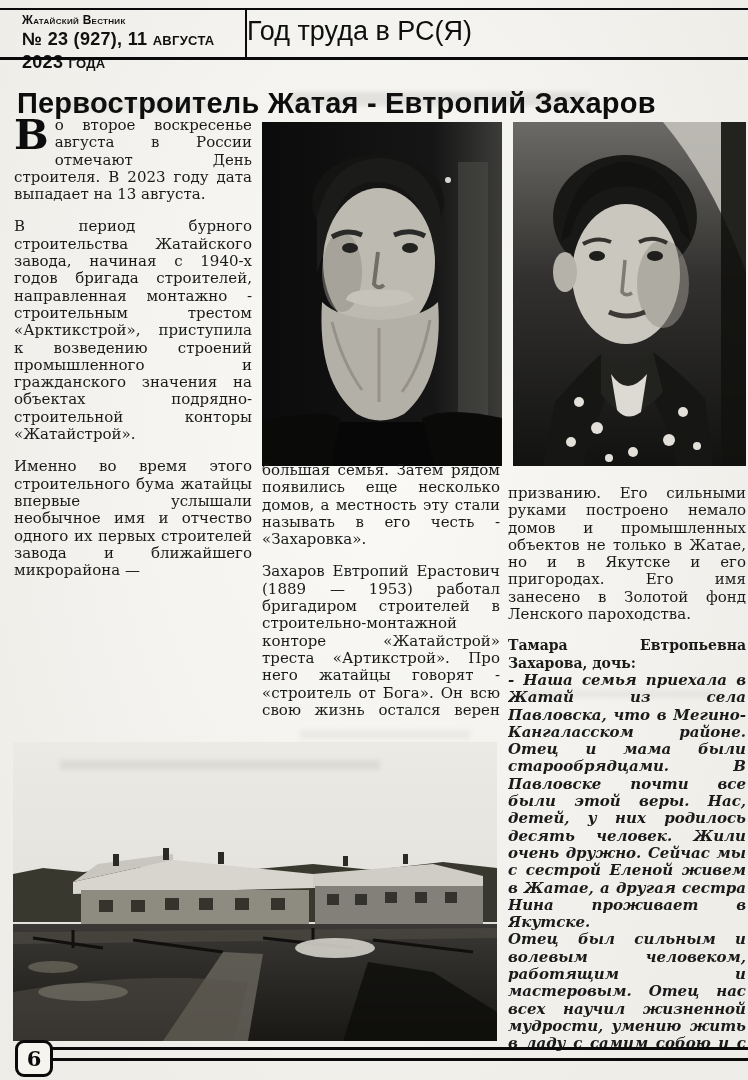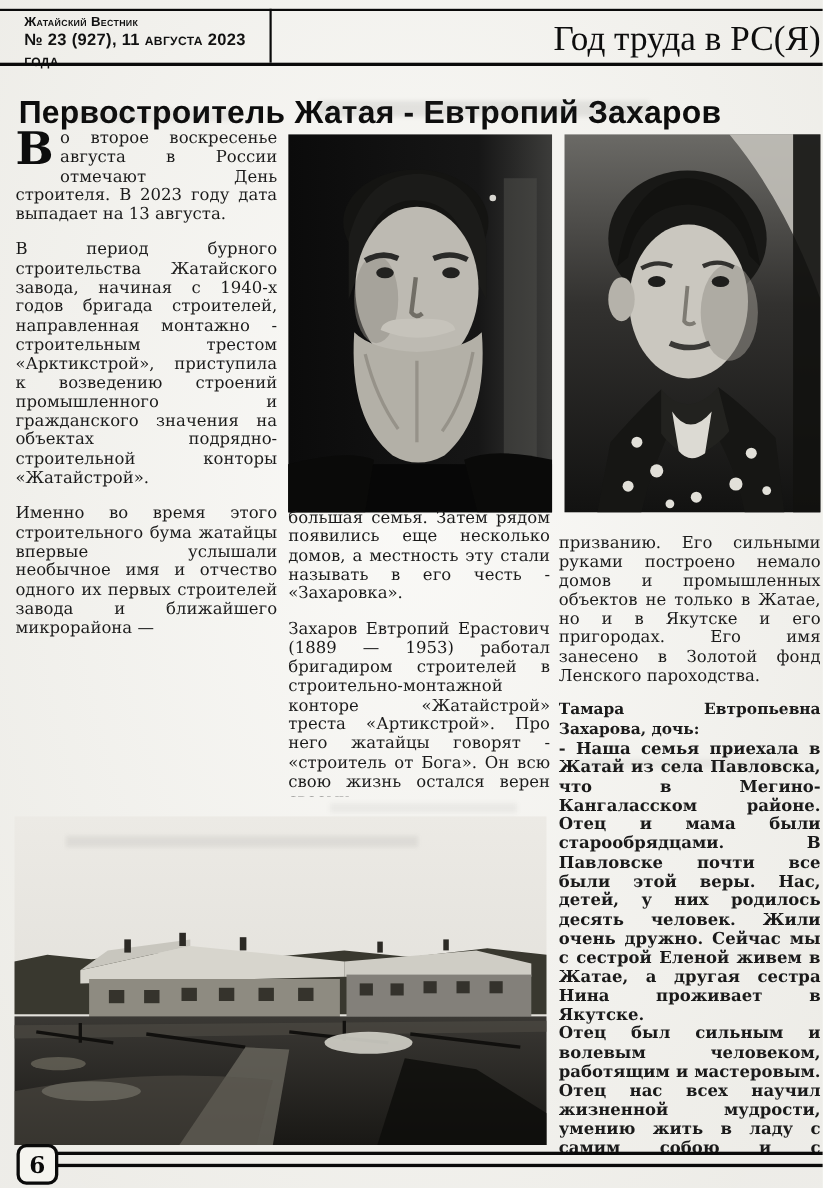--- a/index.html
+++ b/index.html
@@ -11,39 +11,39 @@
   .page{position:absolute;inset:0;background:
     radial-gradient(ellipse at 50% 40%, rgba(255,255,255,.5), rgba(0,0,0,.03) 90%),
     #f5f4ef;}
   .rule{position:absolute;left:0;right:0;background:#0a0a0a}
   .top-rule{top:8px;height:2px}
   .header-rule{top:57px;height:3px}
   .mast-left{position:absolute;left:22px;top:13px;width:220px;
     font-family:"Liberation Sans",sans-serif;font-weight:700;
     font-variant:small-caps;letter-spacing:.3px;color:#111;line-height:1.25}
   .mast-title{font-size:12px}
-  .mast-issue{font-size:15px}
+  .mast-issue{font-size:18px}
   .mast-divider{position:absolute;left:245px;top:8px;width:2px;height:49px;background:#0a0a0a}
-  .mast-banner{position:absolute;left:247px;right:2px;top:16px;text-align:right;
-    font-family:Liberation Serif, serif;font-size:32px;color:#0e0e0e}
+  .mast-banner{position:absolute;left:247px;right:2px;top:16px;text-align:left;
+    font-family:Liberation Sans, sans-serif;font-size:27px;color:#0e0e0e}
   .headline{position:absolute;top:70px;left:0;width:748px;margin:17px;text-align:left;
     font-family:"Liberation Sans",sans-serif;font-weight:700;font-size:29px;
     letter-spacing:.2px;color:#0d0d0d}
   .col{position:absolute;width:238px;text-align:justify;font-size:15px;
     line-height:17.3px;color:#1a1a1a;overflow:hidden}
   .col1{left:14px;top:117px;height:622px}
   .col2{left:262px;top:462px;height:262px}
   .col3{left:508px;top:485px;height:566px}
   p.body{margin:0 0 15px 0}
   .col3 p.body{margin:0}
   .col3 p.lead{margin:0 0 14px 0}
   .dropcap{float:left;font-size:41px;line-height:33px;font-weight:700;
     padding:2px 6px 0 0;color:#0d0d0d}
   .quote-heading{margin:0;font-weight:700;font-size:14px;line-height:17.3px}
-  .quote{font-weight:700}
+  .quote{font-style:italic;font-weight:700}
   .portraits{position:absolute;left:262px;top:122px;width:484px;height:344px;
     margin:0;display:flex;gap:11px}
   .portraits svg{display:block}
   .bottom-photo{position:absolute;left:13px;top:742px;width:484px;height:299px;margin:0}
   .foot-line1{position:absolute;top:1047px;left:34px;right:0;height:3px;background:#0a0a0a}
   .foot-line2{position:absolute;top:1058px;left:34px;right:0;height:3px;background:#0a0a0a}
   .page-badge{position:absolute;left:15px;top:1040px;width:32px;height:31px;
     border:3px solid #0a0a0a;border-radius:9px;background:#f5f4ef;
     display:flex;align-items:center;justify-content:center;
     font-weight:700;font-size:21px;color:#0a0a0a;z-index:3}

